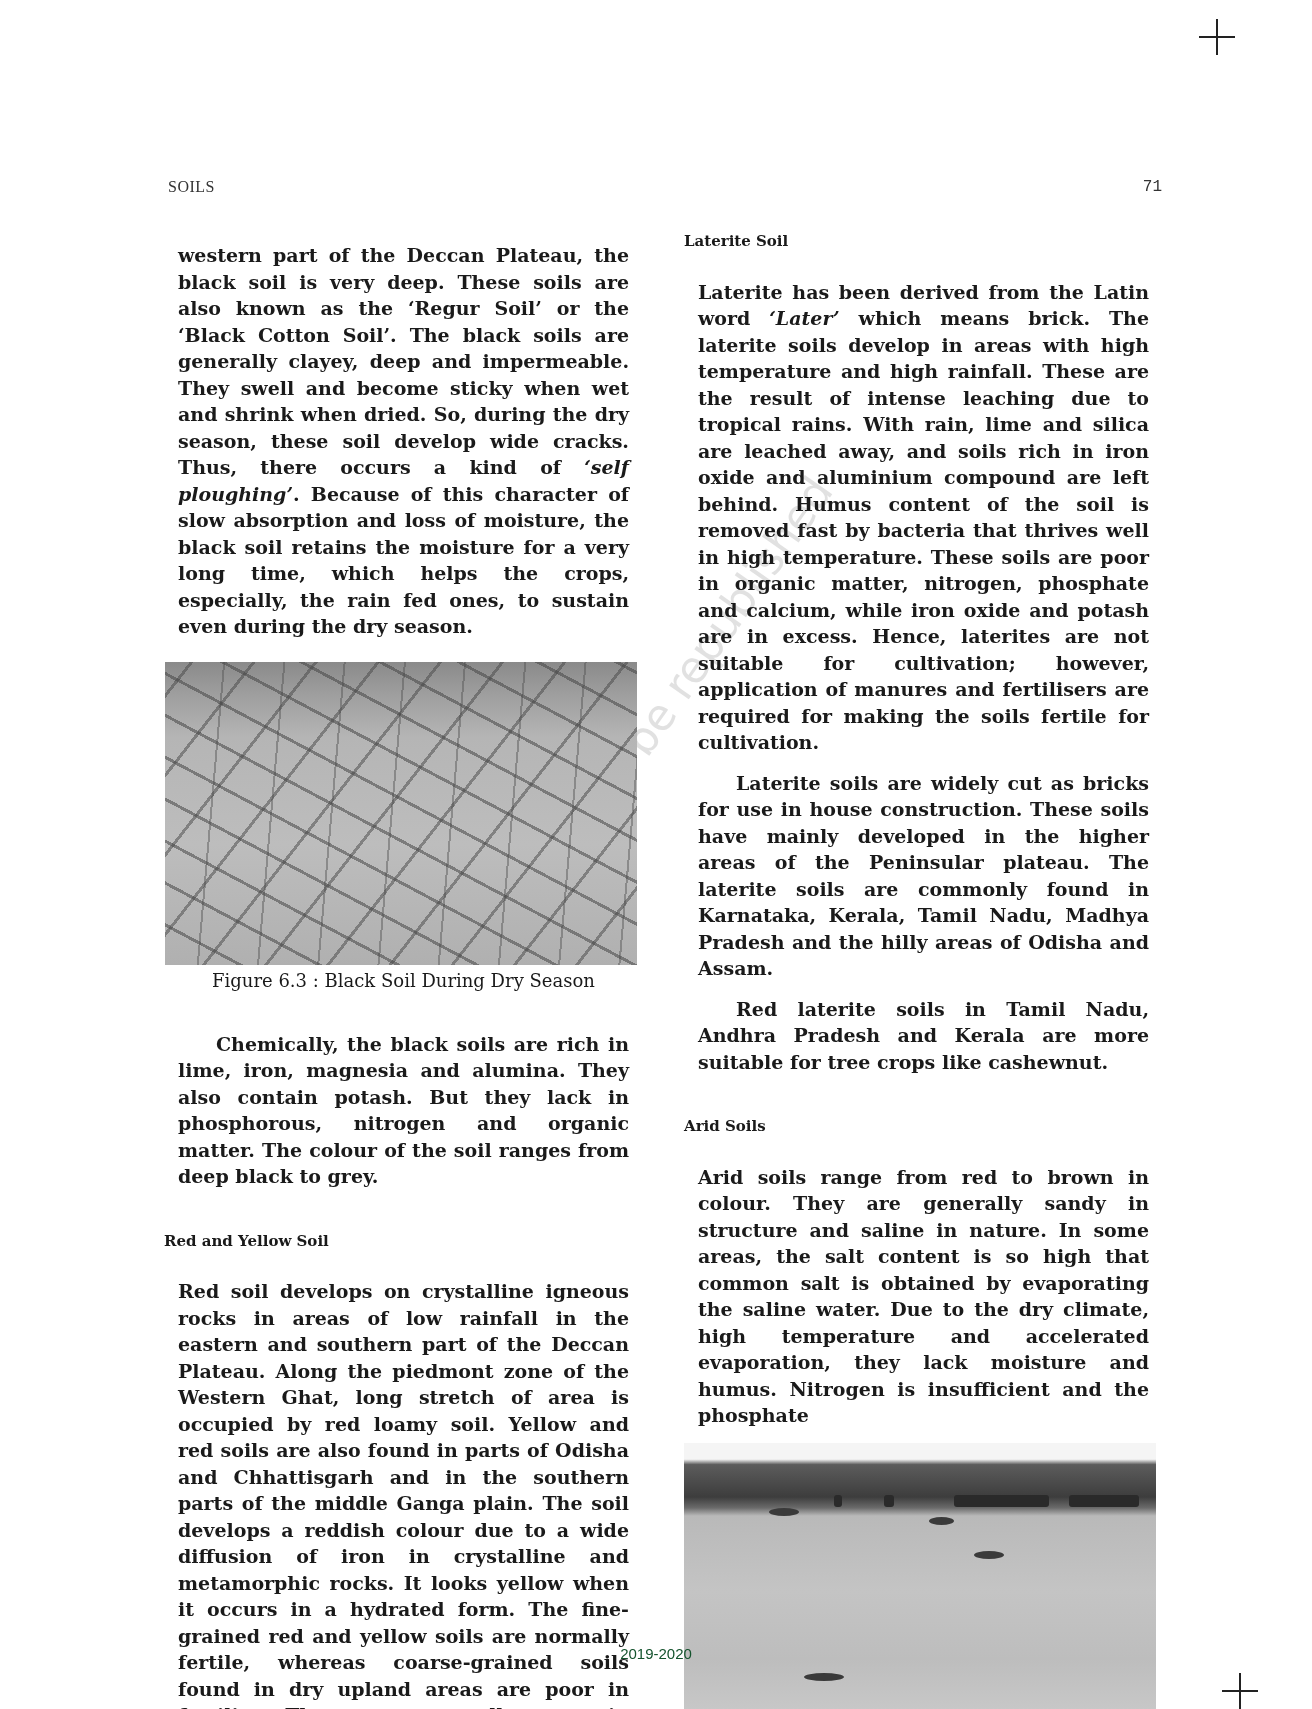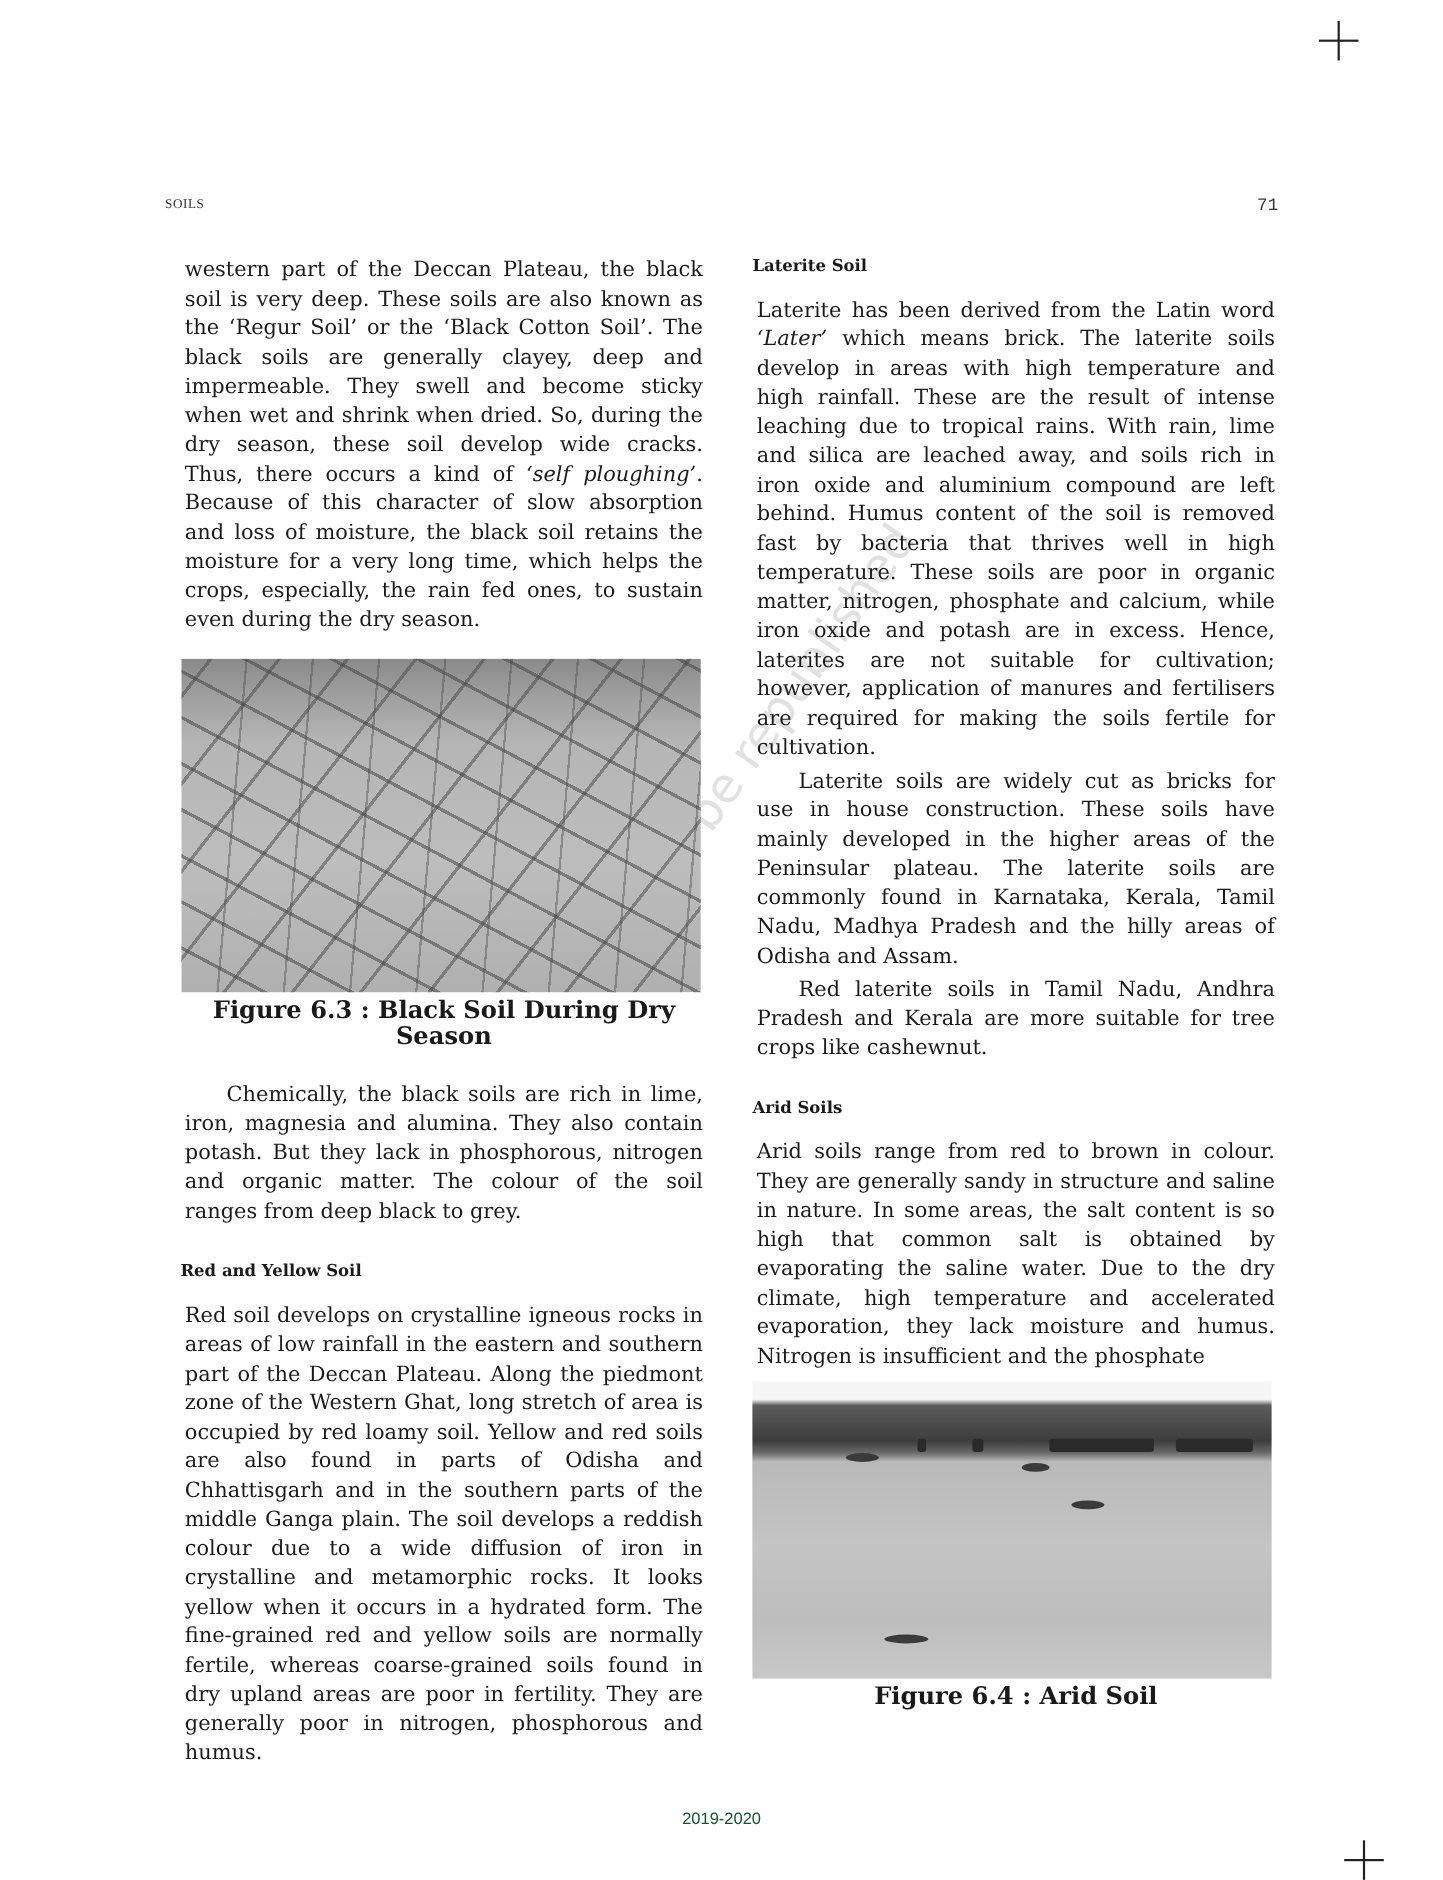--- a/index.html
+++ b/index.html
@@ -1,49 +1,49 @@
 <!DOCTYPE html>
 <html><head>
 <meta charset="utf-8">
 <style>
   html, body { margin: 0; padding: 0; background: #ffffff; }
   body { width: 1312px; height: 1709px; position: relative; overflow: hidden;
          font-family: "DejaVu Serif", "Liberation Serif", serif; color: #1a1a1a; }
   .crop { position: absolute; width: 36px; height: 36px; }
   .crop::before { content: ""; position: absolute; left: 0; top: 17px; width: 36px; height: 2px; background: #222; }
   .crop::after { content: ""; position: absolute; left: 17px; top: 0; width: 2px; height: 36px; background: #222; }
-  .running-head { position: absolute; top: 178px; left: 150px; font-family: "Liberation Serif", serif;
-                  font-size: 12px; letter-spacing: 0.5px; color: #333; }
+  .running-head { position: absolute; top: 178px; left: 168px; font-family: "Liberation Serif", serif;
+                  font-size: 16px; letter-spacing: 0.5px; color: #333; }
   .page-num { position: absolute; top: 178px; right: 150px; font-family: Liberation Mono, monospace;
               font-size: 16px; color: #333; }
   .col { position: absolute; width: 479px; font-size: 19px; line-height: 26.5px; }
   .col-left { left: 164px; top: 228px; }
   .col-right { left: 684px; top: 228px; }
-  p { margin: 4px; text-align: justify; }
+  p { margin: 14px; text-align: justify; font-weight: bold; }
   p.indent { text-indent: 38px; }
   h3 { margin: 0; font-family: "DejaVu Serif", serif; font-weight: bold; font-size: 15px; line-height: 26.5px; }
   .gap-sm { height: 10px; }
   .gap-md { height: 24px; }
   .figure { position: relative; }
   .photo { width: 472px; position: relative; overflow: hidden; }
   .photo-black { height: 303px; margin-left: 1px; margin-top: 22px;
     background:
       repeating-linear-gradient(28deg, transparent 0 34px, rgba(70,70,70,0.55) 34px 37px),
       repeating-linear-gradient(-52deg, transparent 0 46px, rgba(70,70,70,0.5) 46px 49px),
       repeating-linear-gradient(95deg, transparent 0 58px, rgba(80,80,80,0.45) 58px 60px),
       linear-gradient(180deg, #8a8a8a 0%, #9d9d9d 10%, #b5b5b5 25%, #bdbdbd 60%, #b0b0b0 100%);
   }
   .photo-arid { height: 270px; margin-left: 0;
     background:
       linear-gradient(180deg, rgba(255,255,255,0) 0%, rgba(255,255,255,0) 100%),
       linear-gradient(180deg, #f5f5f5 0%, #f5f5f5 6%, #5c5c5c 8%, #3d3d3d 20%, #6a6a6a 24%, #b9b9b9 27%, #c4c4c4 55%, #bdbdbd 80%, #c8c8c8 100%);
   }
   .herd { position: absolute; top: 52px; height: 12px; background: #2a2a2a; border-radius: 3px; }
   .bush { position: absolute; height: 8px; background: #3a3a3a; border-radius: 50%; }
-  .caption { font-family: "DejaVu Serif", serif; font-weight: bold; font-size: 22px; text-align: center;
+  .caption { font-family: "DejaVu Serif", serif; font-weight: normal; font-size: 18px; text-align: center;
              line-height: 24px; margin-top: 4px; }
   .watermark { position: absolute; left: 470px; top: 860px; transform: rotate(-55deg); transform-origin: left top;
                font-family: "DejaVu Sans", sans-serif; font-size: 44px; color: rgba(170,170,170,0.35);
                white-space: nowrap; pointer-events: none; line-height: 48px; }
   .footer { position: absolute; top: 1645px; left: 0; width: 1312px; text-align: center;
             font-family: "Liberation Sans", sans-serif; font-size: 15px; color: #14532d; }
   em { font-style: italic; }
 </style>
 </head>
 <body>

